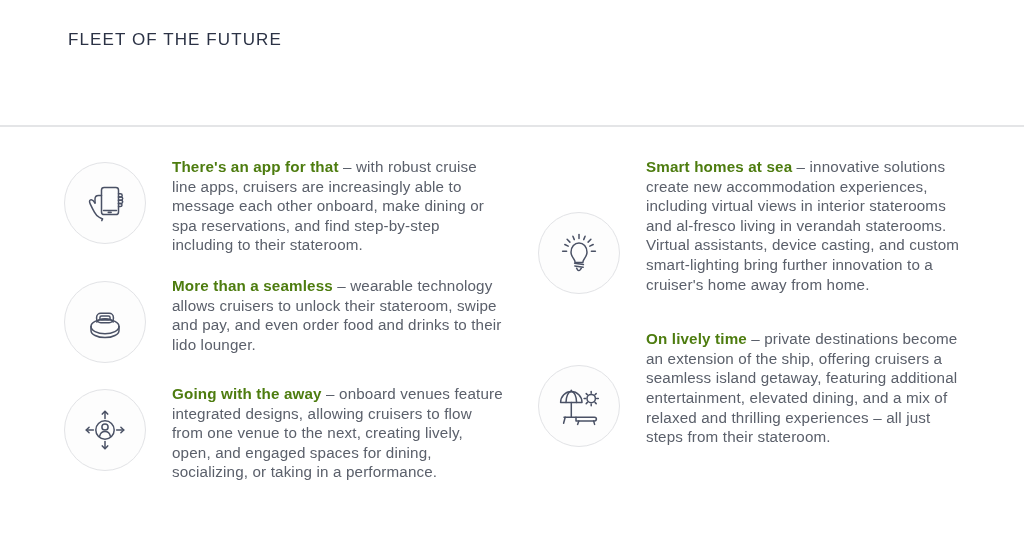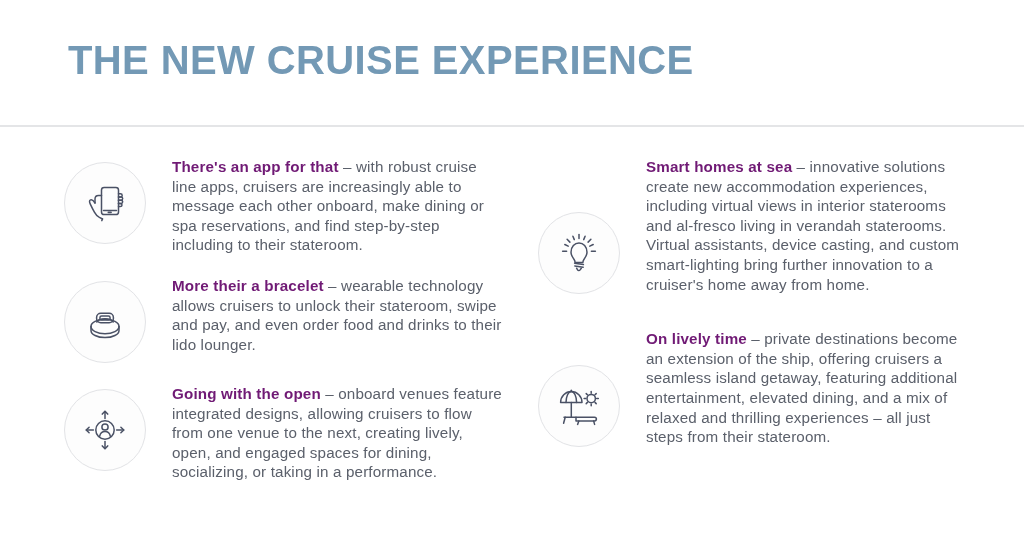--- a/index.html
+++ b/index.html
@@ -96,30 +96,30 @@
     font-size: 15.2px;
     line-height: 19.6px;
     color: #5b606b;
     letter-spacing: 0.01em;
   }
   .col-left .body-text  { max-width: 332px; }
   .col-right .body-text { max-width: 322px; }
 
   .lead {
     font-weight: 700;
-    color: #701a75;
+    color: #4d7c0f;
   }
 </style>
 </head>
 <body>
 
 <div class="page">
 
   <div class="header">
-    <div class="headline">THE NEW CRUISE EXPERIENCE</div>
+    <div class="kicker">FLEET OF THE FUTURE</div>
   </div>
   <div class="header-rule"></div>
 
   <div class="columns">
 
     <div class="col col-left">
 
       <div class="item">
         <div class="icon-wrap">
           <svg width="48" height="48" viewBox="0 0 48 48" fill="none" stroke="#4a5165" stroke-width="1.5" stroke-linecap="round" stroke-linejoin="round">
@@ -146,42 +146,42 @@
         <div class="icon-wrap">
           <svg width="48" height="48" viewBox="0 0 48 48" fill="none" stroke="#4a5165" stroke-width="1.5" stroke-linecap="round" stroke-linejoin="round">
             <ellipse cx="24" cy="28.5" rx="14" ry="7.2"></ellipse>
             <path d="M10 28.5 L10 32.4 C10 36.4 16.3 39.6 24 39.6 C31.7 39.6 38 36.4 38 32.4 L38 28.5"></path>
             <path d="M15.8 24.0 C17.0 22.0 20.2 20.8 24 20.8 C27.8 20.8 31.0 22.0 32.2 24.0"></path>
             <rect x="15.6" y="15.2" width="16.8" height="9.6" rx="4.2"></rect>
             <rect x="18.9" y="18.1" width="10.2" height="3.9" rx="1.6"></rect>
           </svg>
         </div>
         <div class="body-text">
-          <span class="lead">More their a bracelet</span><span> – wearable technology allows cruisers to unlock their stateroom, swipe and pay, and even order food and drinks to their lido lounger.</span>
+          <span class="lead">More than a seamless</span><span> – wearable technology allows cruisers to unlock their stateroom, swipe and pay, and even order food and drinks to their lido lounger.</span>
         </div>
       </div>
 
       <div class="item">
         <div class="icon-wrap">
           <svg width="48" height="48" viewBox="0 0 48 48" fill="none" stroke="#4a5165" stroke-width="1.5" stroke-linecap="round" stroke-linejoin="round">
             <circle cx="24" cy="24" r="9.2"></circle>
             <circle cx="24" cy="21.0" r="3.1"></circle>
             <path d="M18.6 30.3 C19.3 27.3 21.4 25.6 24 25.6 C26.6 25.6 28.7 27.3 29.4 30.3"></path>
             <line x1="24" y1="12.4" x2="24" y2="5.4"></line>
             <path d="M21.3 8.1 L24 5.2 L26.7 8.1"></path>
             <line x1="24" y1="35.6" x2="24" y2="42.6"></line>
             <path d="M21.3 39.9 L24 42.8 L26.7 39.9"></path>
             <line x1="12.4" y1="24" x2="5.4" y2="24"></line>
             <path d="M8.1 21.3 L5.2 24 L8.1 26.7"></path>
             <line x1="35.6" y1="24" x2="42.6" y2="24"></line>
             <path d="M39.9 21.3 L42.8 24 L39.9 26.7"></path>
           </svg>
         </div>
         <div class="body-text">
-          <span class="lead">Going with the open</span><span> – onboard venues feature integrated designs, allowing cruisers to flow from one venue to the next, creating lively, open, and engaged spaces for dining, socializing, or taking in a performance.</span>
+          <span class="lead">Going with the away</span><span> – onboard venues feature integrated designs, allowing cruisers to flow from one venue to the next, creating lively, open, and engaged spaces for dining, socializing, or taking in a performance.</span>
         </div>
       </div>
 
     </div>
 
     <div class="col col-right">
 
       <div class="item">
         <div class="icon-wrap">
           <svg width="48" height="48" viewBox="0 0 48 48" fill="none" stroke="#4a5165" stroke-width="1.5" stroke-linecap="round" stroke-linejoin="round">

